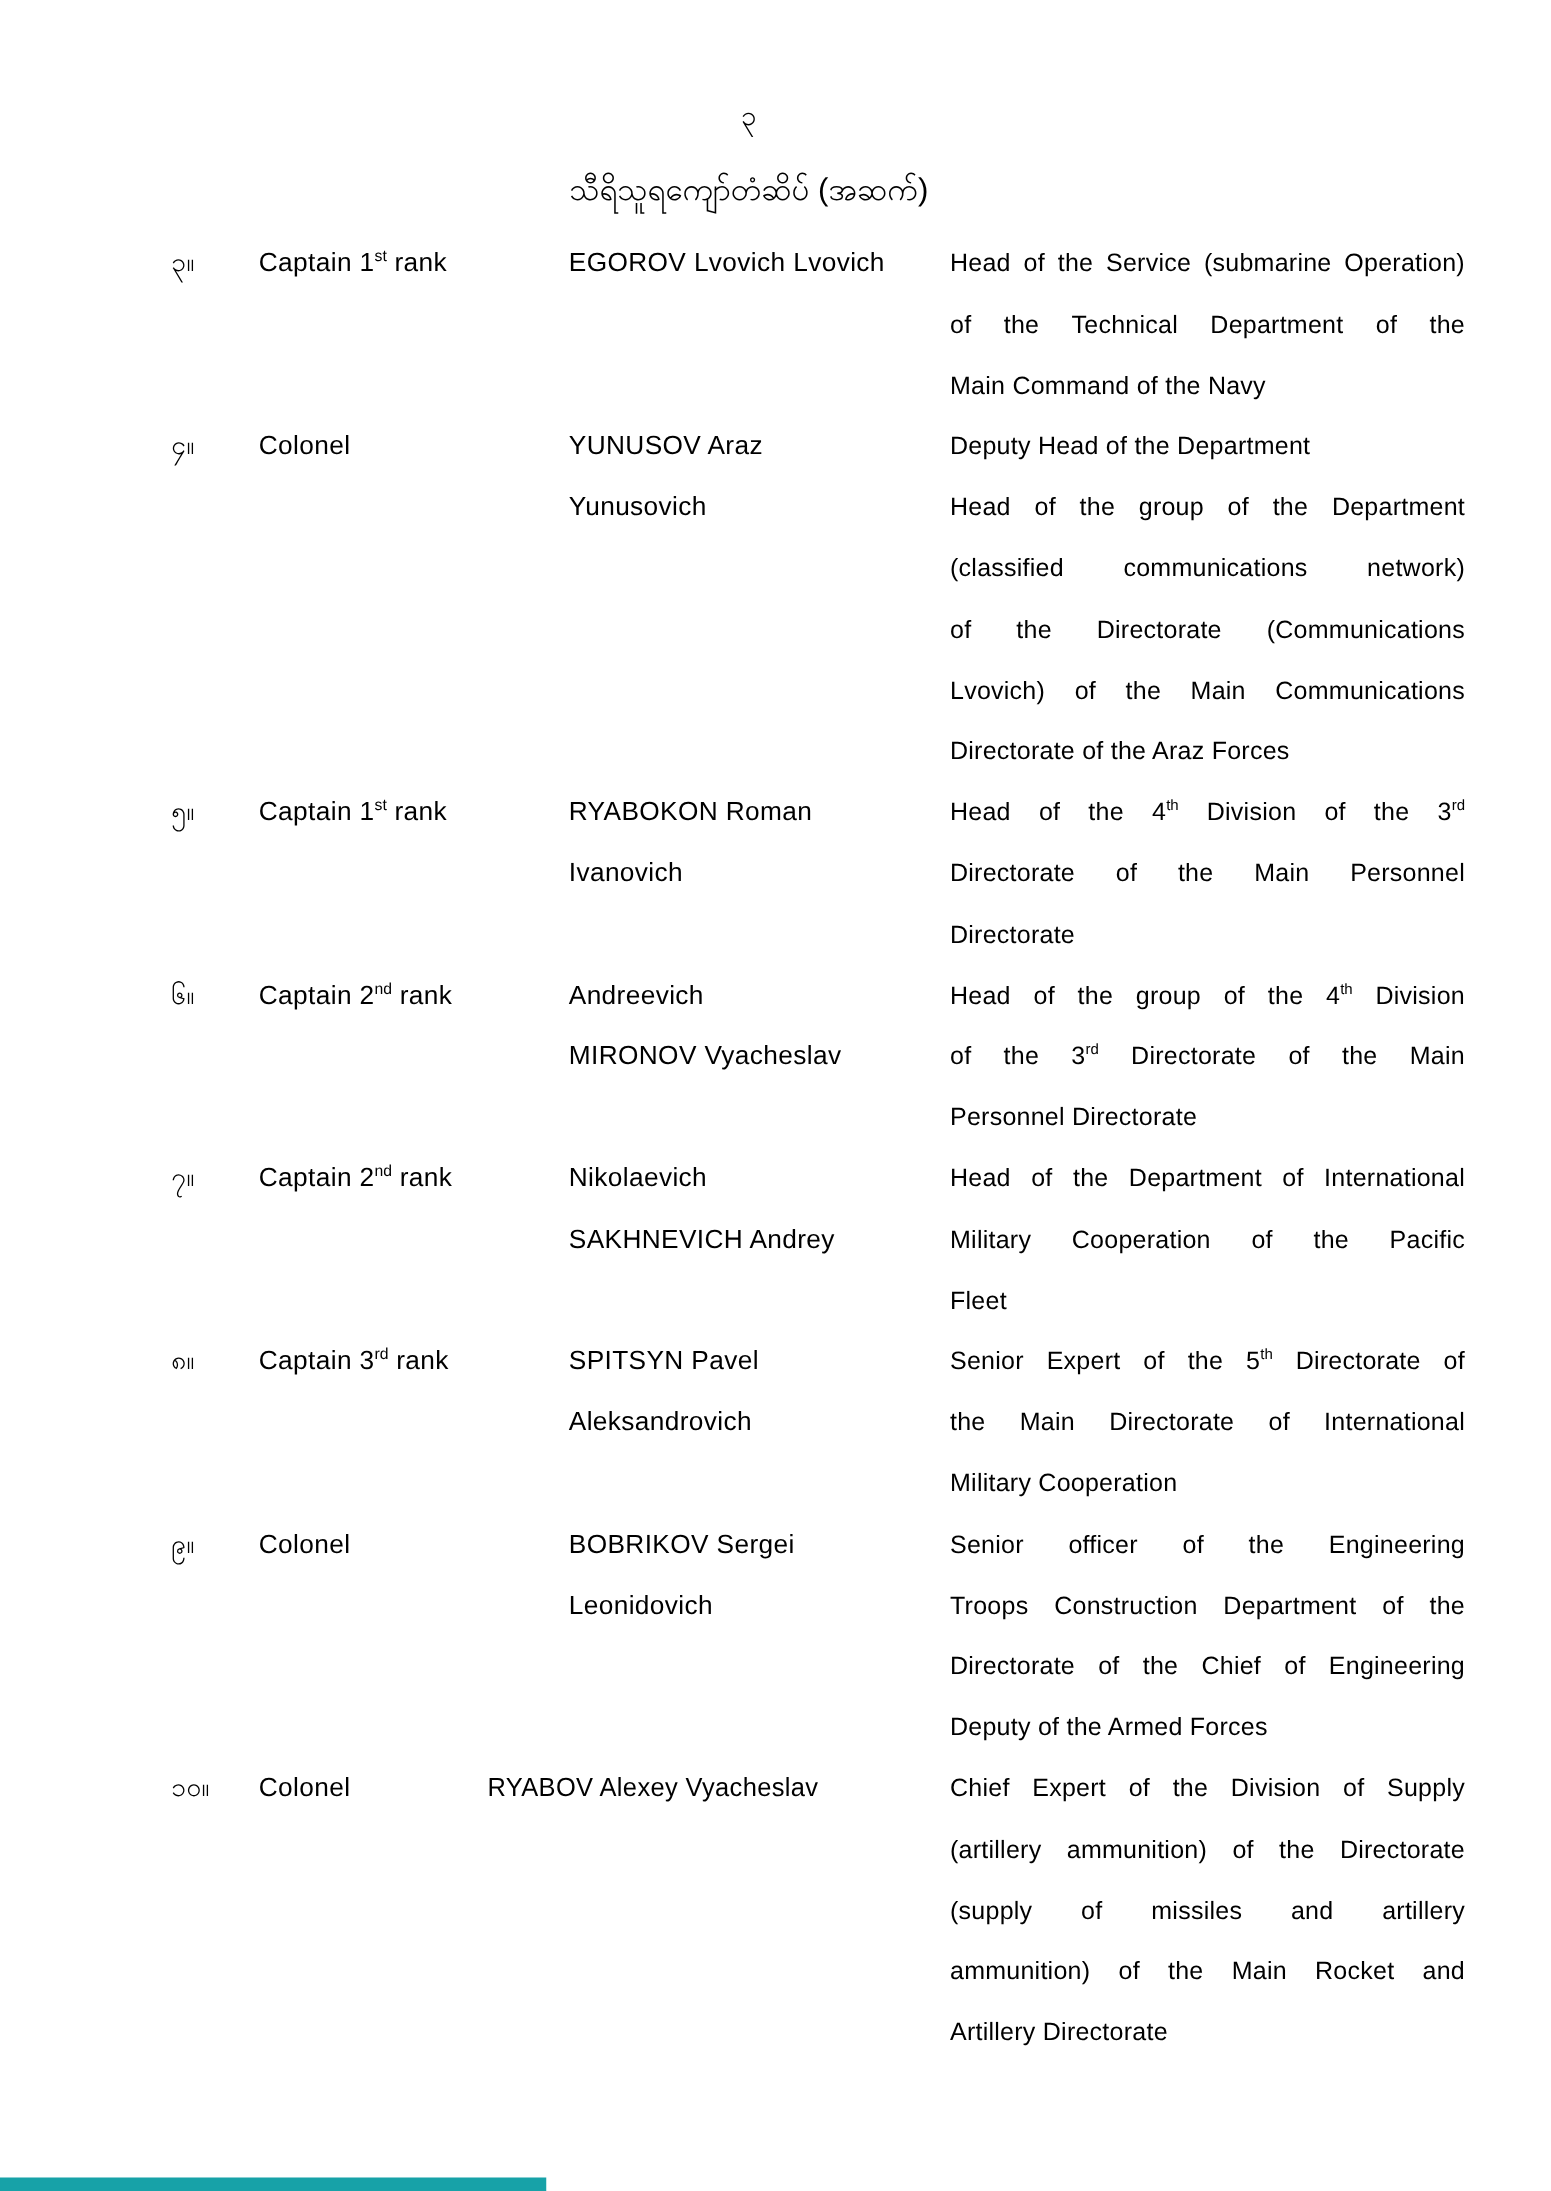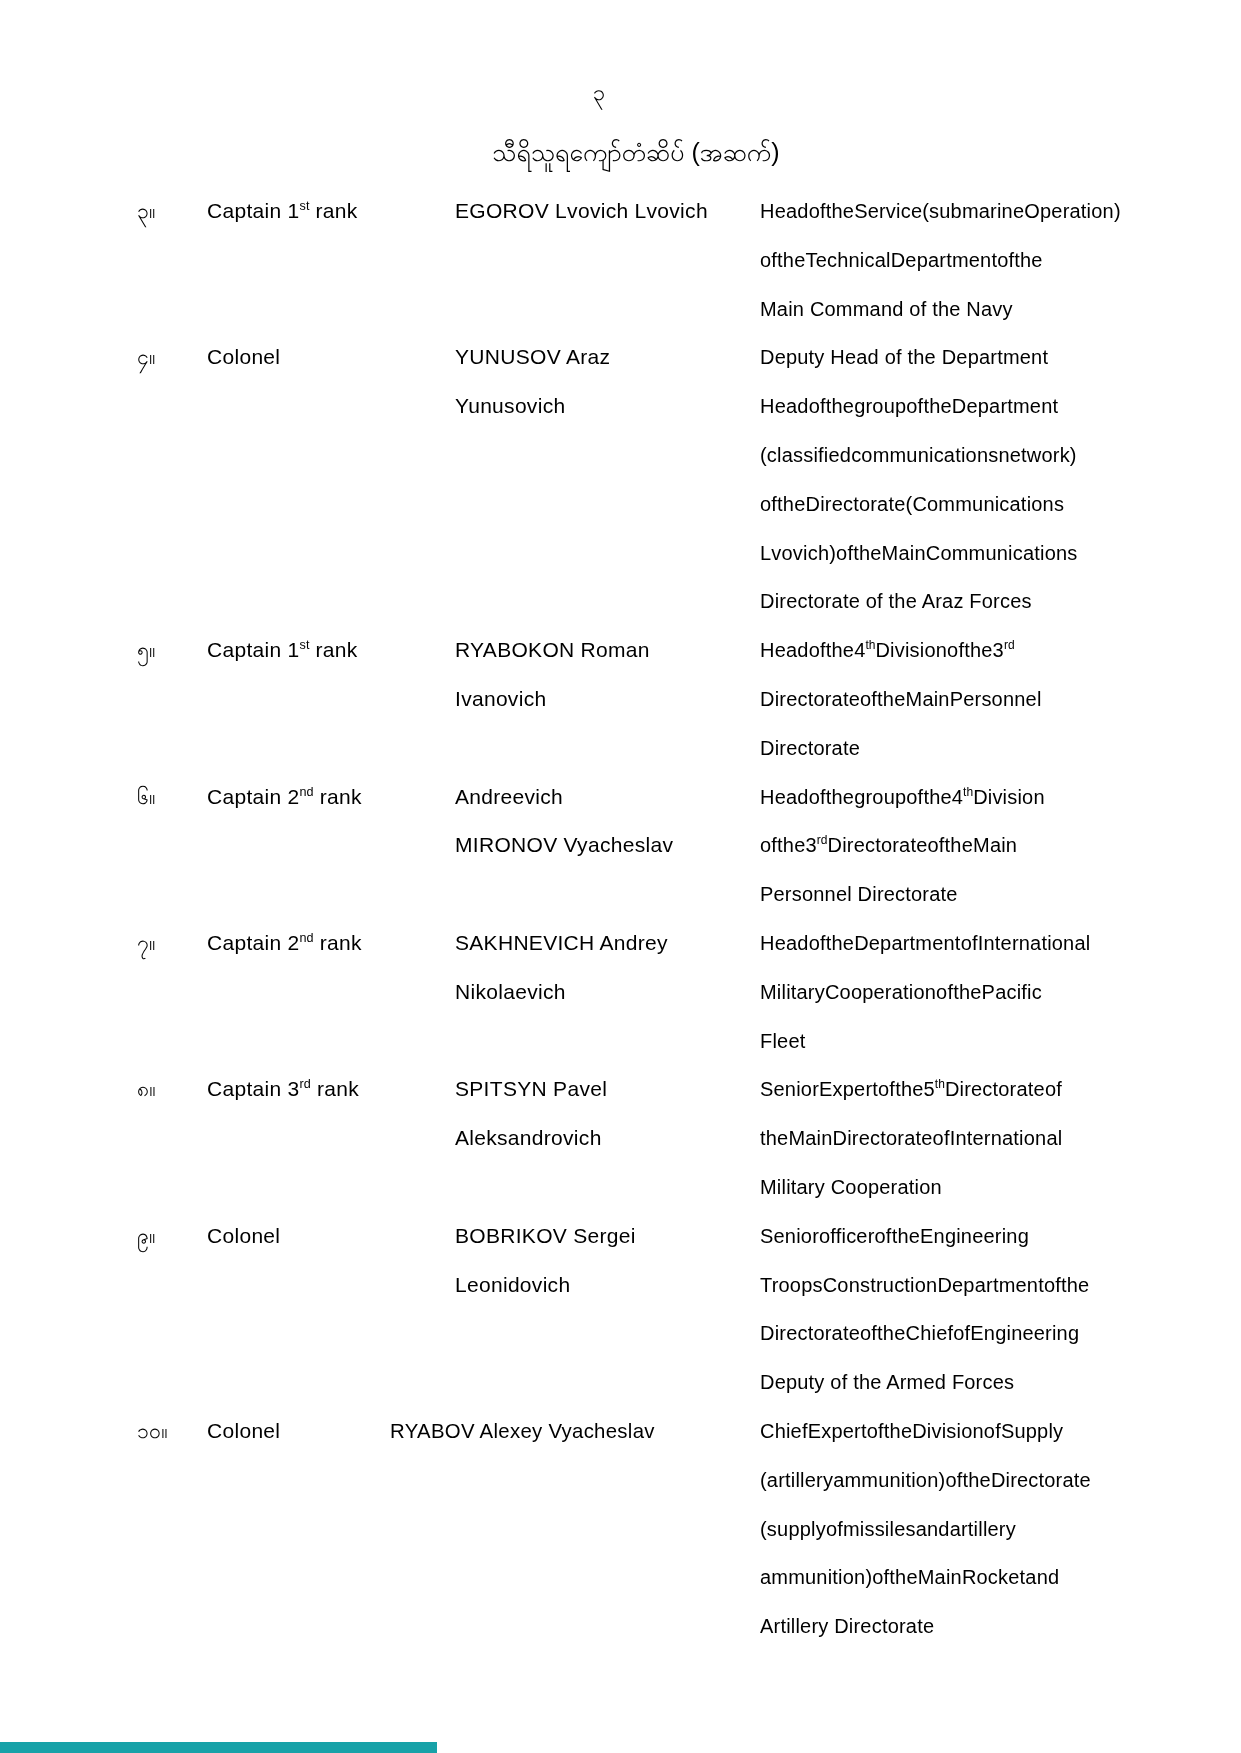--- a/index.html
+++ b/index.html
@@ -9,32 +9,32 @@
     font-family:"Liberation Sans","DejaVu Sans",sans-serif;
     position:relative; overflow:hidden;
   }
   .header { position:absolute; top:0; left:0; width:1198px; text-align:center; }
   .page-number {
     position:absolute; top:76px; left:0; width:100%;
     font-size:22px; line-height:34px;
   }
   .doc-title {
     position:absolute; top:130px; left:0; width:100%;
-    font-size:25px; line-height:44px; font-weight:500;padding-left:37px;
+    font-size:25px; line-height:44px; font-weight:500;
   }
   .list { position:absolute; top:187px; left:137px; width:1035px; }
   .row { display:grid; grid-template-columns:70px 248px 305px 412px; }
   .cell { min-width:0; }
   .line {
     height:48.8px; line-height:48.8px;
     font-size:21px; letter-spacing:0.3px; white-space:nowrap;
   }
   .c-pos .line { font-size:20px; letter-spacing:0.2px; white-space:normal; }
   .line.just {
-    display:flex; flex-wrap:nowrap; justify-content:flex-start;
+    display:flex; flex-wrap:nowrap; justify-content:space-between;
     overflow:hidden;
   }
   .line.just span { white-space:nowrap; flex:0 0 auto; }
   .c-name.compact .line {
     margin-left:-65px; transform:scaleX(0.97); transform-origin:left center;
   }
   sup { font-size:0.6em; vertical-align:super; line-height:0; letter-spacing:0; }
   .teal-bar {
     position:absolute; left:0; bottom:0;
     width:437px; height:11px;
@@ -189,22 +189,22 @@
       </div>
     </div>
     <div class="row">
       <div class="cell c-num">
         <div class="line">၇။</div>
       </div>
       <div class="cell c-rank">
         <div class="line">Captain 2<sup>nd</sup> rank</div>
       </div>
       <div class="cell c-name">
+        <div class="line">Nikolaevich</div>
         <div class="line">SAKHNEVICH Andrey</div>
-        <div class="line">Nikolaevich</div>
       </div>
       <div class="cell c-pos">
         <div class="line just">
           <span>Head</span>
           <span>of</span>
           <span>the</span>
           <span>Department</span>
           <span>of</span>
           <span>International</span>
         </div>

